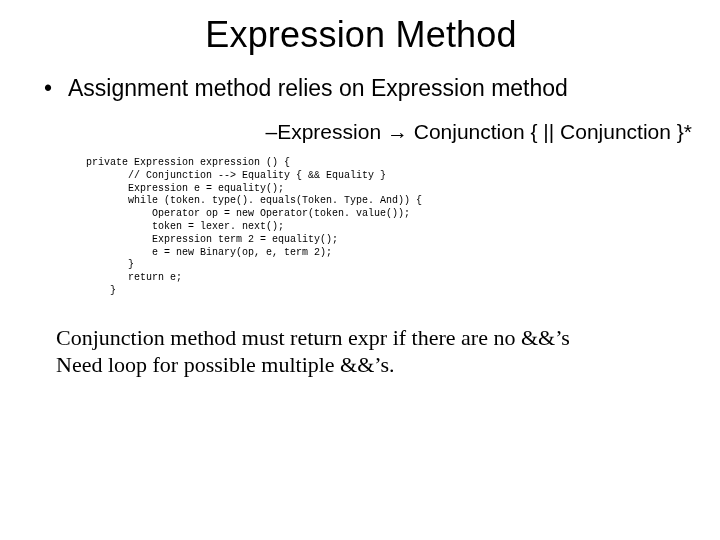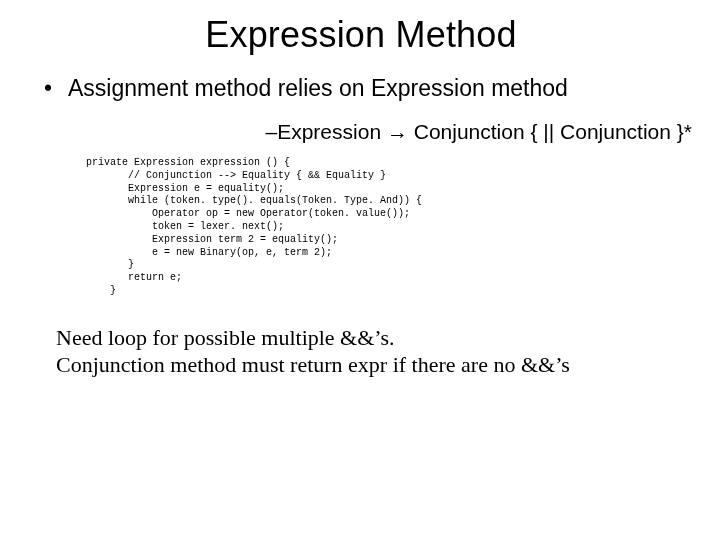--- a/index.html
+++ b/index.html
@@ -78,17 +78,17 @@
        while (token. type(). equals(Token. Type. And)) {
            Operator op = new Operator(token. value());
            token = lexer. next();
            Expression term 2 = equality();
            e = new Binary(op, e, term 2);
        }
        return e;
     }</div>
 
   <div class="footer-note">
+    <div>Conjunction method must return expr if there are no &amp;&amp;’s</div>
     <div>Need loop for possible multiple &amp;&amp;’s.</div>
-    <div>Conjunction method must return expr if there are no &amp;&amp;’s</div>
   </div>
 
 </div>
 
 </body></html>

